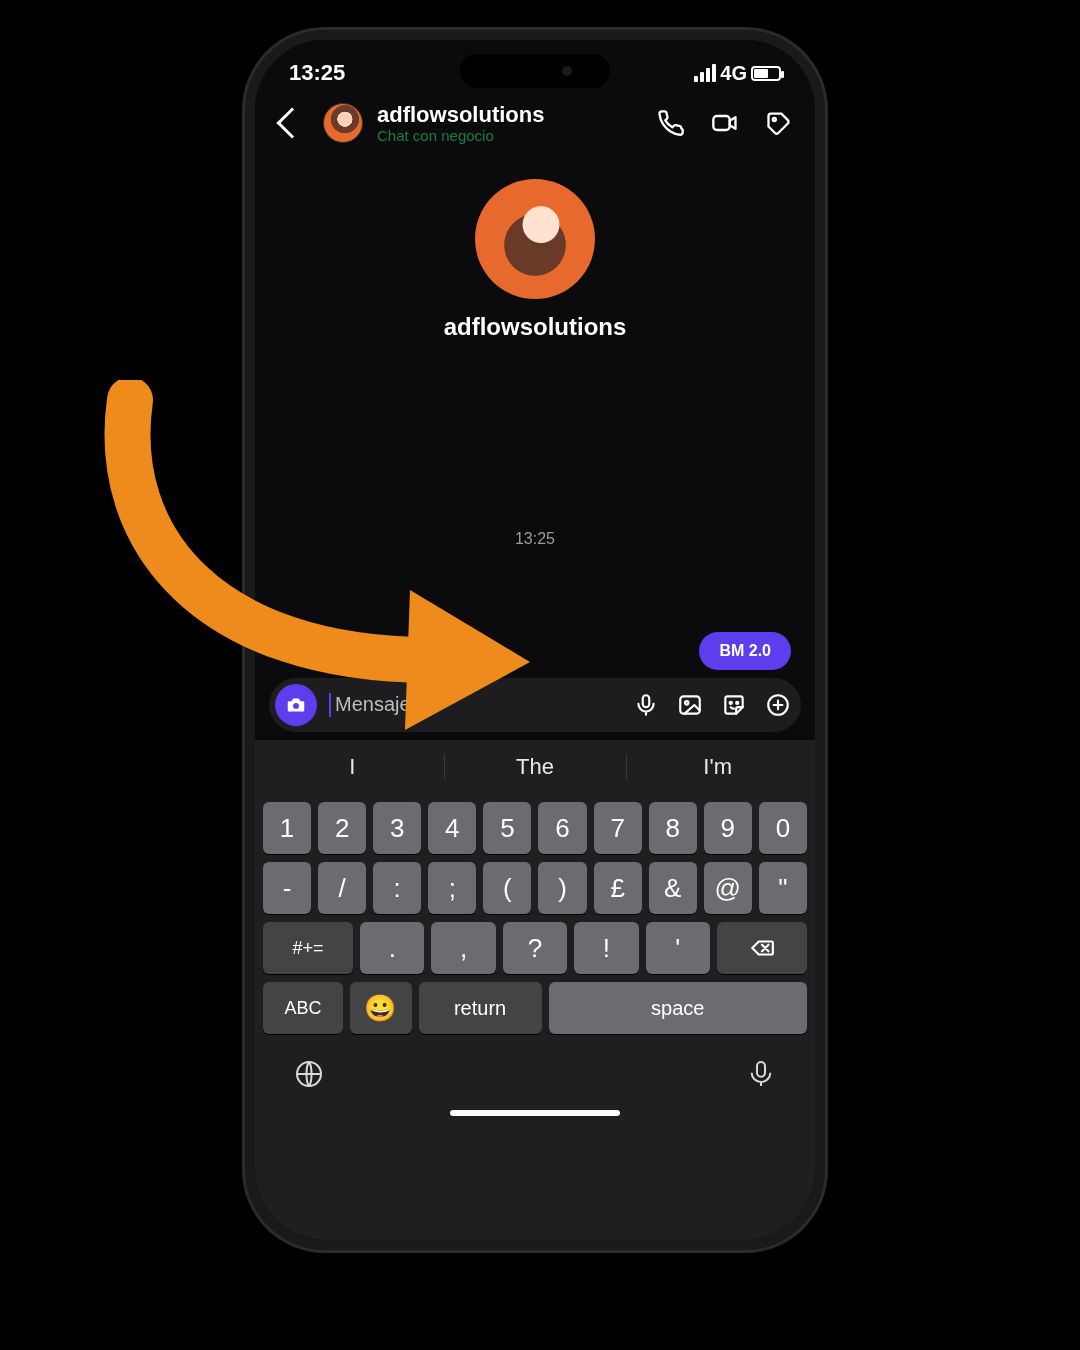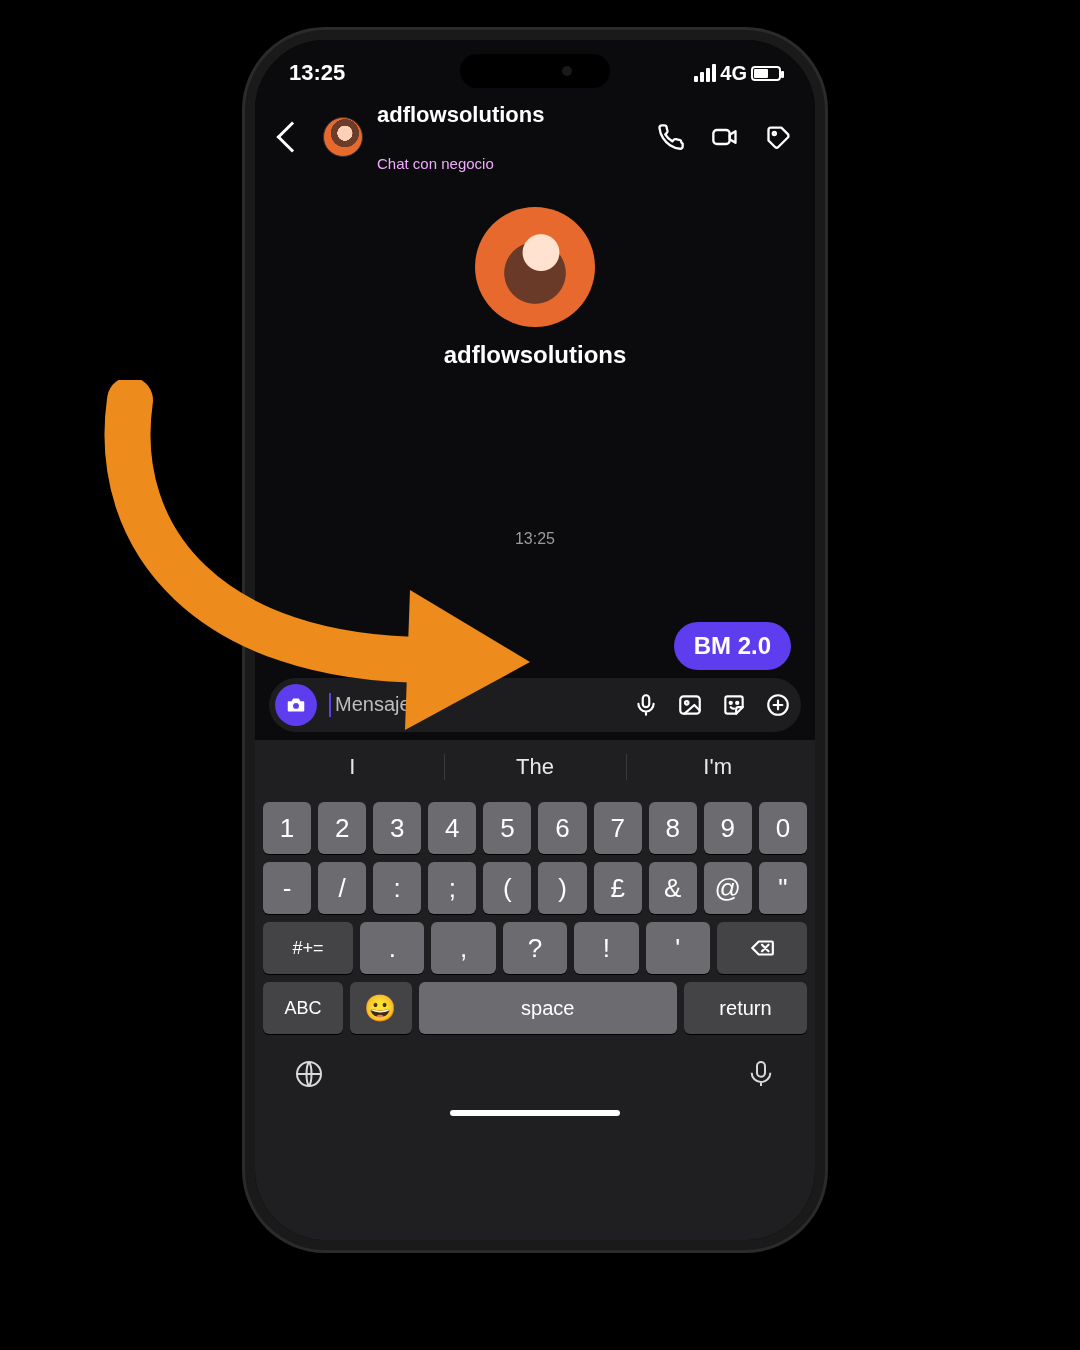--- a/index.html
+++ b/index.html
@@ -41,37 +41,37 @@
   .battery { width:30px; height:15px; border:2px solid #fff; border-radius:4px; position:relative;}
   .battery::after{content:"";position:absolute;right:-5px;top:3px;width:3px;height:7px;background:#fff;border-radius:1px;}
   .battery .fill{ position:absolute; left:1px; top:1px; bottom:1px; width:55%; background:#fff; border-radius:1px;}
 
   
   .nav { display:flex; align-items:center; gap:14px; padding: 10px 22px 14px; }
   .back-chevron{ width:22px; height:22px; border-left:3px solid #fff; border-bottom:3px solid #fff; transform:rotate(45deg); margin:0 6px 0 4px;}
   .mini-avatar{ width:40px; height:40px; border-radius:50%; background: radial-gradient(circle at 55% 40%, #ffd0b8 0 24%, #6b3c2a 25% 45%, transparent 46%), #e8692e; flex:0 0 auto; border:1px solid #333;}
   .nav-title{ flex:1; line-height:1.15;}
   .nav-title .name{ font-weight:700; font-size:22px;}
-  .nav-title .sub{ font-size:15px; color:#f0abfc;margin-top:28px;}
+  .nav-title .sub{ font-size:15px; color:#15803d;}
   .nav-icons{ display:flex; gap:26px; align-items:center;}
   .ic{ width:28px; height:28px; display:inline-flex;}
   .ic svg{ width:100%; height:100%; stroke:#fff; stroke-width:2; fill:none; stroke-linecap:round; stroke-linejoin:round;}
 
   
   .profile{ text-align:center; margin-top:20px;}
   .big-avatar{ width:120px; height:120px; border-radius:50%; margin:0 auto 14px;
     background: radial-gradient(circle at 55% 38%, #ffe2cf 0 18%, transparent 19%),
                 radial-gradient(circle at 50% 55%, #6a3a28 0 34%, transparent 35%),
                 #e8692e; }
   .profile .name{ font-weight:700; font-size:24px;}
 
   
   .chat{ position:absolute; left:0; right:0; top:420px; bottom:560px; }
   .timestamp{ text-align:center; color:#9a9a9a; font-size:16px; margin-top:70px;}
-  .bubble{ position:absolute; right:24px; bottom:10px; background:#5e3dee; color:#fff; font-weight:600; font-size:24px; padding:10px 20px; border-radius:24px;}
+  .bubble{ position:absolute; right:24px; bottom:10px; background:#5e3dee; color:#fff; font-weight:600; font-size:16px; padding:10px 20px; border-radius:24px;}
 
   
   .composer{ position:absolute; left:14px; right:14px; bottom:508px; height:54px; background:#1d1d1f; border-radius:30px; display:flex; align-items:center; padding:0 10px 0 6px; gap:12px;}
   .cam-btn{ width:42px; height:42px; border-radius:50%; background:#5e3dee; display:flex; align-items:center; justify-content:center;}
   .cam-btn svg{ width:22px; height:22px; fill:#fff; stroke:none;}
   .msg-input{ flex:1; background:transparent; border:none; color:#bdbdbd; font-size:20px; position:relative;}
   .cursor{ display:inline-block; width:2px; height:24px; background:#5e3dee; vertical-align:middle; margin-right:4px;}
   .comp-ic{ width:26px; height:26px; }
   .comp-ic svg{ width:100%; height:100%; stroke:#fff; stroke-width:2; fill:none; stroke-linecap:round; stroke-linejoin:round;}
   .comp-row{ display:flex; gap:18px; align-items:center; margin-left:auto;}
@@ -236,22 +236,22 @@
           <div class="key dark wide">
             <svg viewBox="0 0 24 24" width="26" height="26" stroke="#fff" stroke-width="2" fill="none" stroke-linecap="round" stroke-linejoin="round">
                 <path d="M21 6H9l-6 6 6 6h12a1 1 0 0 0 1-1V7a1 1 0 0 0-1-1z"></path>
                 <path d="M12 9l6 6M18 9l-6 6"></path>
               </svg>
           </div>
         </div>
         <div class="bottomrow">
           <div class="key dark abc">ABC</div>
           <div class="key dark emoji">😀</div>
+          <div class="key dark ret">return</div>
           <div class="key space">space</div>
-          <div class="key dark ret">return</div>
         </div>
         <div class="kb-footer">
           <span><svg viewBox="0 0 24 24">
                 <circle cx="12" cy="12" r="9"></circle>
                 <path d="M3 12h18M12 3c2.5 3 2.5 15 0 18M12 3c-2.5 3-2.5 15 0 18"></path>
               </svg></span>
           <span><svg viewBox="0 0 24 24">
                 <rect x="9" y="3" width="6" height="11" rx="3"></rect>
                 <path d="M5 11a7 7 0 0 0 14 0M12 18v3"></path>
               </svg></span>

